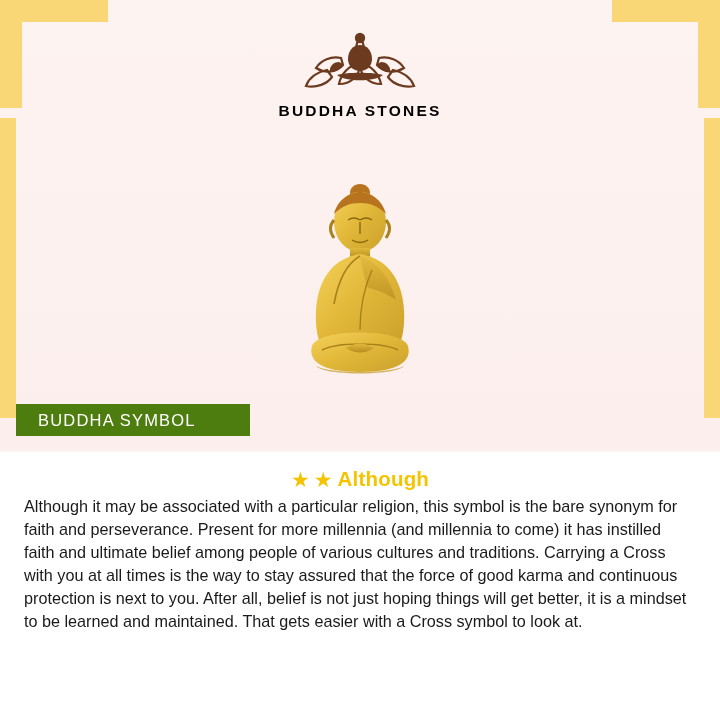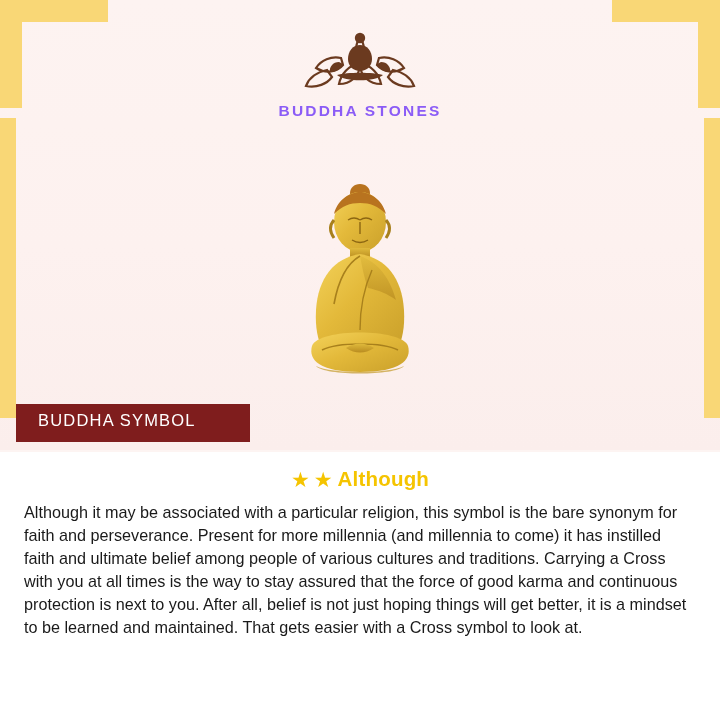--- a/index.html
+++ b/index.html
@@ -31,21 +31,21 @@
 
   
   .logo-wrap{
     position:absolute;left:0;right:0;top:22px;
     display:flex;flex-direction:column;align-items:center;
   }
   .logo-mark{width:170px;height:72px;}
   .logo-text{
     margin-top:8px;
     font-size:15.5px;letter-spacing:2.2px;font-weight:bold;
-    color:#8b5cf6;
+    color:#000000;
   }
 
   
   .title-band{
     position:absolute;left:150px;top:130px;width:420px;height:44px;
     background:rgba(255,255,255,0.78);
     display:flex;align-items:center;justify-content:center;
   }
   .title-band .title{
     font-size:27px;font-weight:bold;color:#f5d600;
@@ -55,22 +55,22 @@
 
   
   .figure{
     position:absolute;left:0;right:0;top:178px;height:230px;
     display:flex;align-items:flex-start;justify-content:center;
   }
 
   
   .tag{
     position:absolute;left:16px;top:404px;
-    background:#7f1d1d;
-    padding:7px 22px 12px 22px;
+    background:#4d7c0f;
+    padding:7px 22px 6px 22px;
     min-width:190px;
   }
   .tag span{
     font-size:16.5px;color:#ffffff;letter-spacing:1.2px;
     font-weight:normal;
   }
 
   
   .card{
     position:absolute;left:0;top:452px;width:720px;height:268px;
@@ -79,21 +79,21 @@
   .card .heads{
     display:flex;align-items:center;justify-content:center;
     gap:4px;margin-top:15px;
   }
   .head-item{display:flex;align-items:center;gap:5px;}
   .star{color:#f5c400;font-size:21px;line-height:1;}
   .head-text{
     font-size:20.5px;font-weight:bold;color:#f5c400;letter-spacing:.2px;
   }
   .body-text{
-    margin:10px 24px 0 24px;
+    margin:4px 24px 0 24px;
     font-size:16.2px;line-height:1.42;color:#1a1a1a;
     text-align:left;
   }
 </style>
 </head>
 <body>
 
 <div class="page">
 
   <div class="white-wash"></div>

